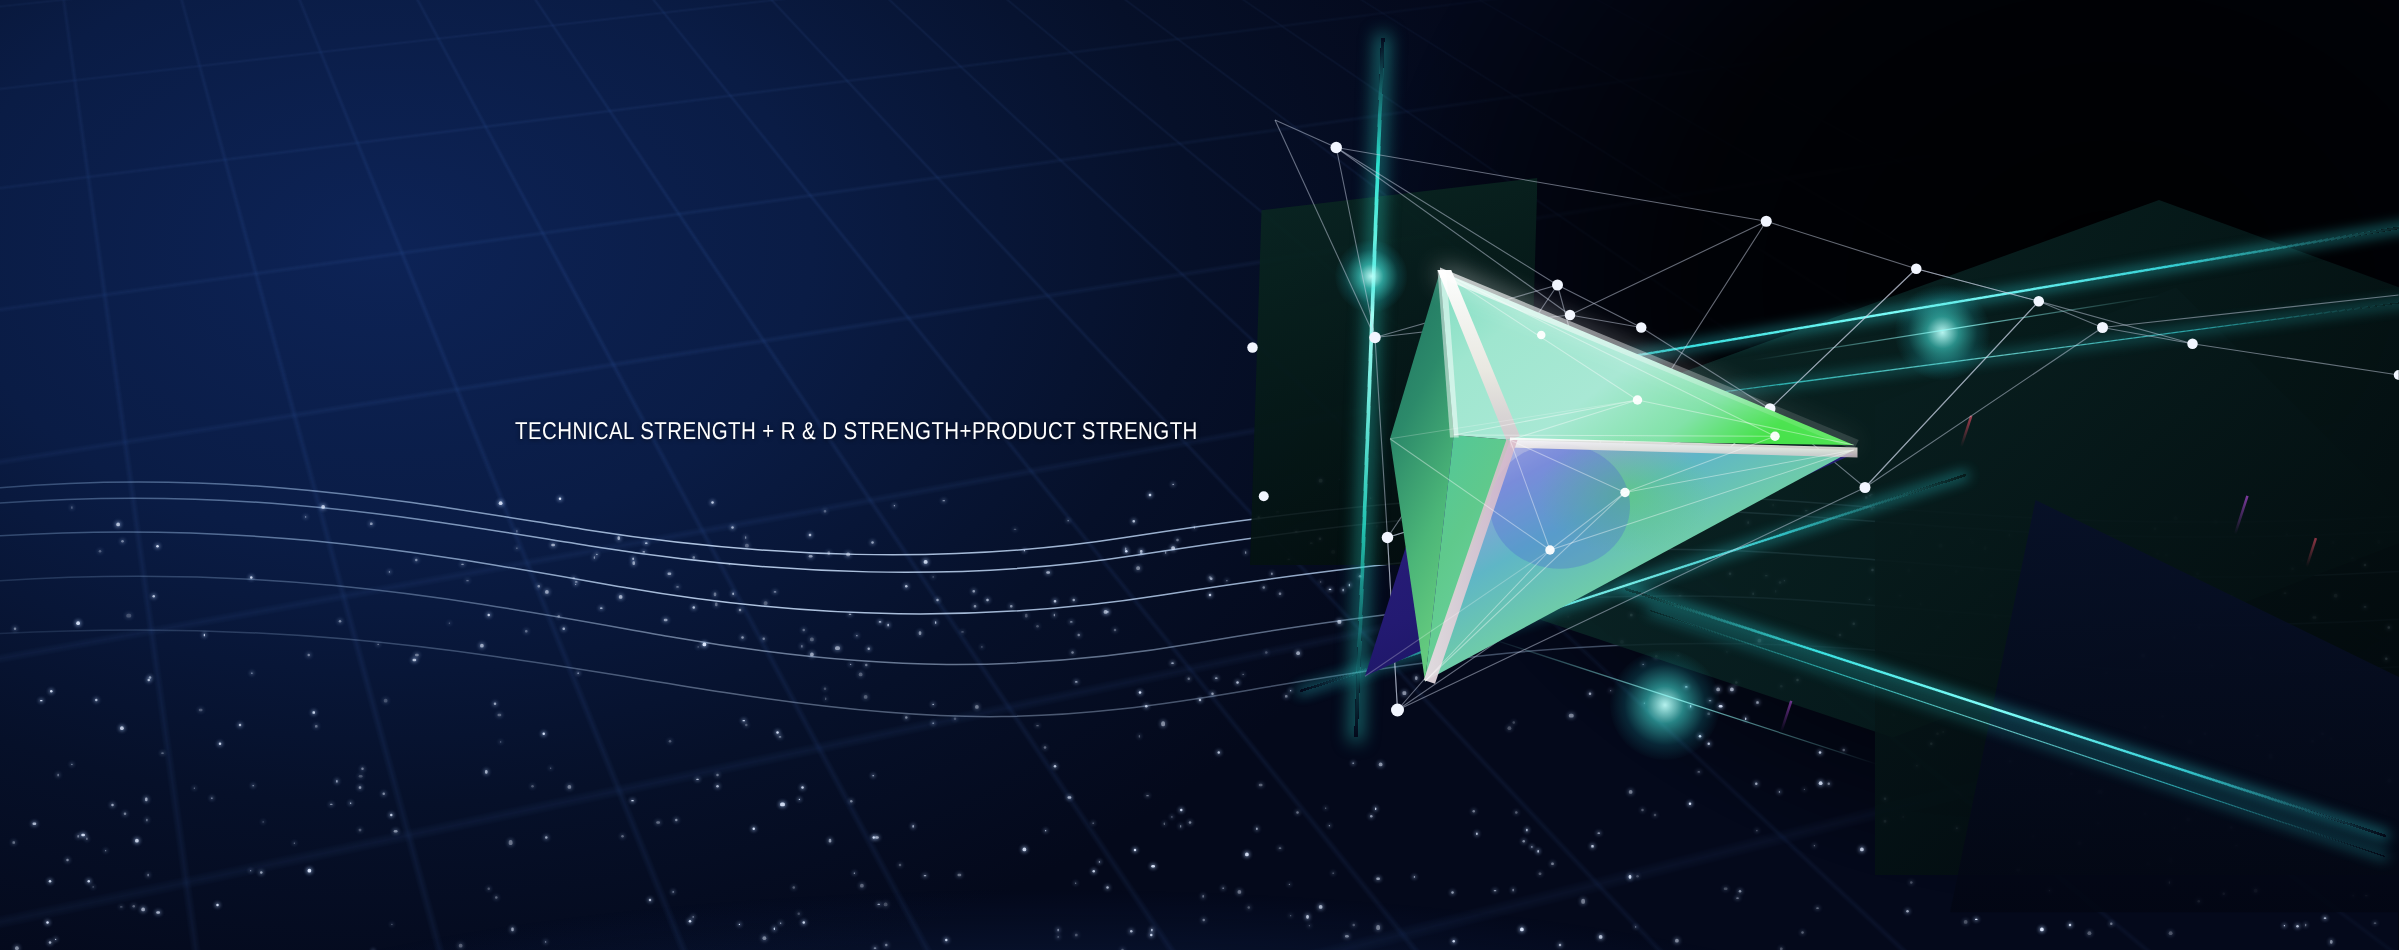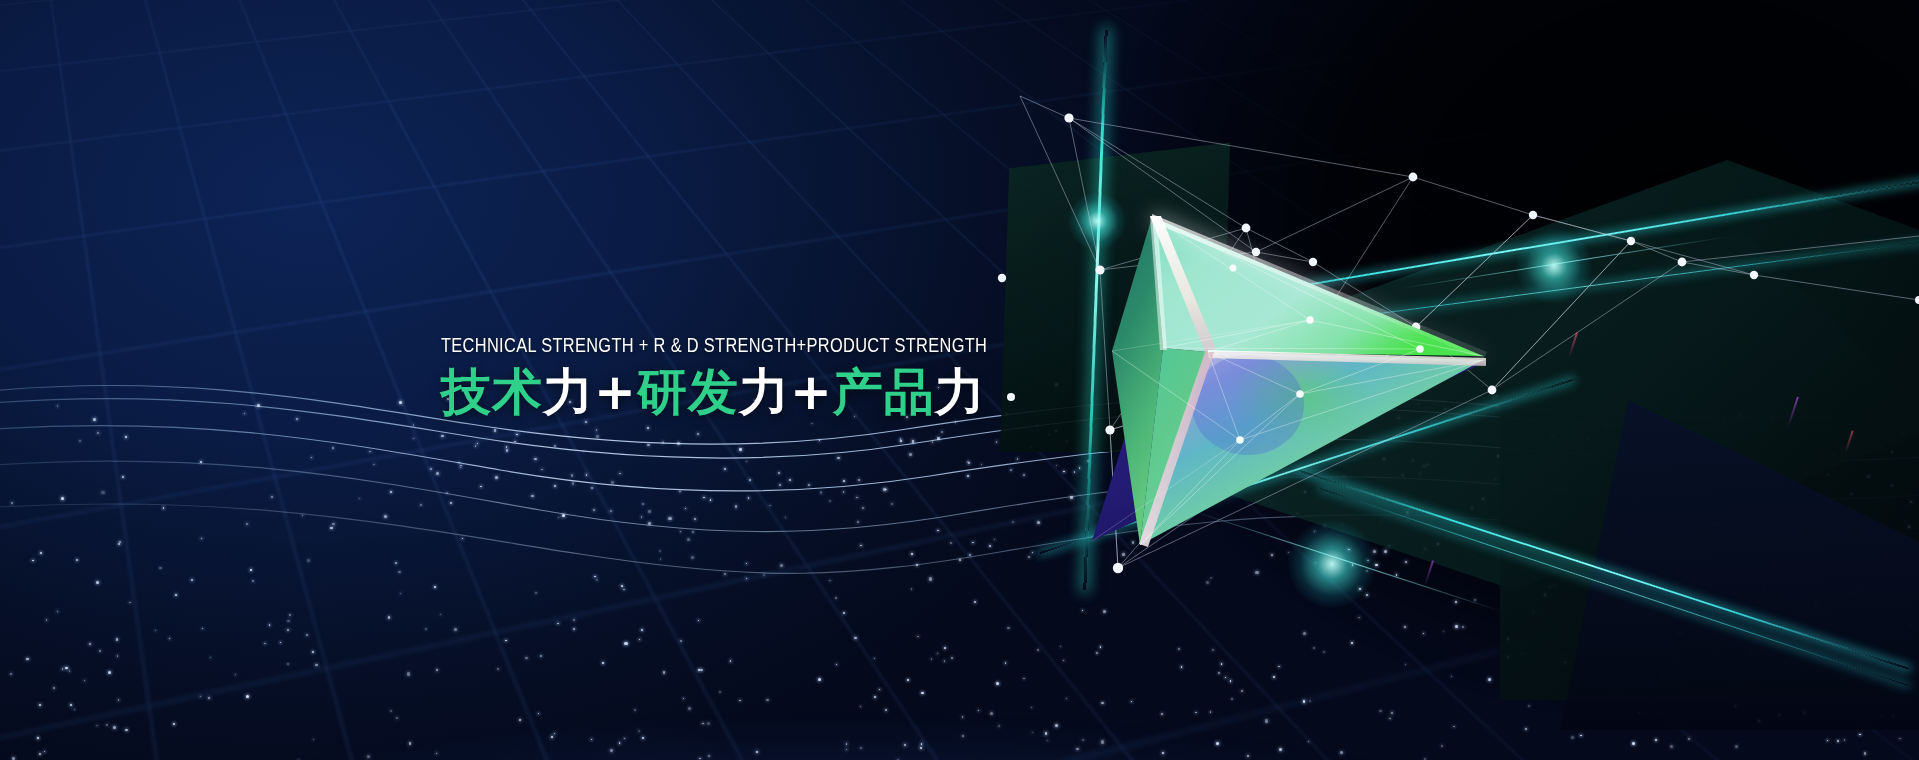--- a/index.html
+++ b/index.html
@@ -157,21 +157,21 @@
   .tri-wrap {
     position:absolute;
     left: 0; top: 0; right:0; bottom:0;
     pointer-events:none;
   }
   .tri-wrap svg { width:100%; height:100%; display:block; }
 
   
   .copy {
     position:absolute;
-    left: 441px;
+    left: 412px;
     top: 335px;
     width: 720px;
   }
   .eyebrow {
     font-family: "Liberation Sans", sans-serif;
     font-size: 19.5px;
     letter-spacing: 0.4px;
     color: #ffffff;
     font-weight: 400;
     white-space: nowrap;
@@ -1008,16 +1008,15 @@
         <circle cx="1420" cy="349" r="3.8"></circle>
         <circle cx="1300" cy="394" r="3.8"></circle>
         <circle cx="1240" cy="440" r="3.8"></circle>
         <circle cx="1233" cy="268" r="3.4"></circle>
       </g>
     </svg>
   </div>
 
   <div class="copy">
     <div class="eyebrow">TECHNICAL STRENGTH + R &amp; D STRENGTH+PRODUCT STRENGTH</div>
-    <div class="headline" id="headline"><span class="g">技术</span><span class="w">力</span><span class="w">+</span><span class="g">研发</span><span class="w">力</span><span class="w">+</span><span class="g">产品</span><span class="w">力</span></div>
   </div>
 
 </div>
 
 </body></html>

